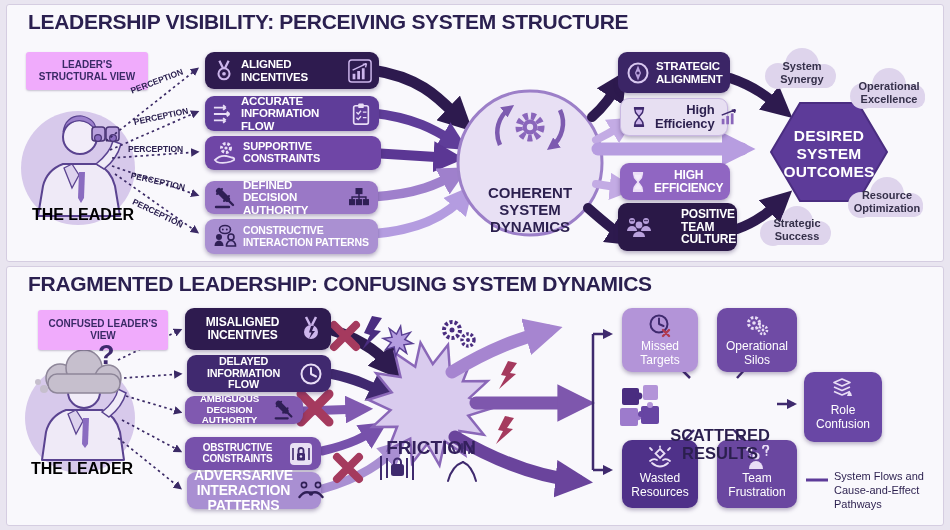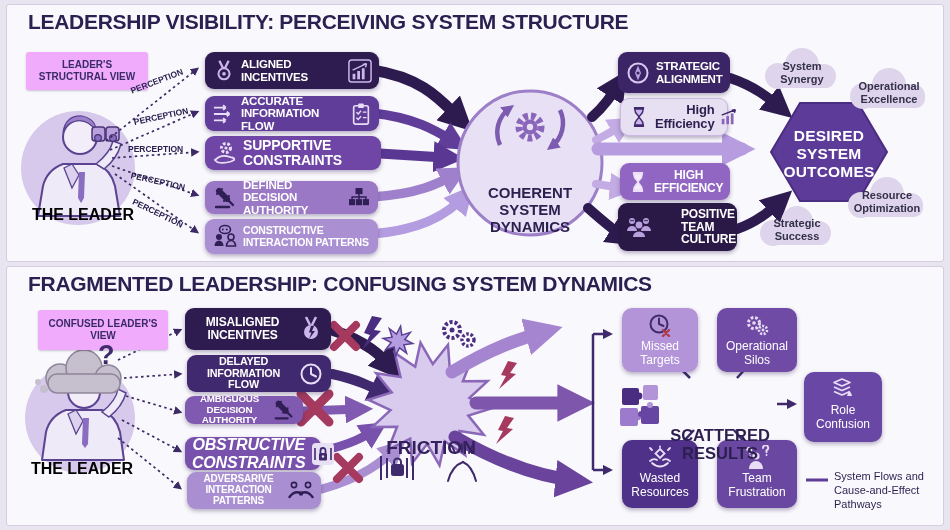--- a/index.html
+++ b/index.html
@@ -317,21 +317,21 @@
         <path d="M7,11 l2,2 l3,-3.5 M14,11 h4 M7,17 l2,2 l3,-3.5 M14,17 h4" stroke-width="1.5"></path>
       </svg>
   </div>
 
   <div class="abs htm ibox" style="left:205px;top:136px;width:176px;height:34px;background:#6f46a6;">
     <svg class="ic" width="26" height="26" viewBox="0 0 26 26" fill="none" stroke="#e8ddf6">
         <circle cx="14" cy="8" r="4.5" stroke-width="3" stroke-dasharray="2.6,1.8"></circle>
         <circle cx="14" cy="8" r="1.6" fill="#e8ddf6" stroke="none"></circle>
         <path d="M3,20 Q8,15 14,16 L20,17.5 Q23,18 22,20 L19,21.5 Q11,24 5,22 Z" stroke-width="1.8"></path>
       </svg>
-    <div class="lbl w" style="font-size:14px;">SUPPORTIVE
+    <div class="lbl w" style="font-size:11px;">SUPPORTIVE
 CONSTRAINTS</div>
   </div>
 
   <div class="abs htm ibox" style="left:205px;top:181px;width:173px;height:33px;background:#9a78c6;">
     <svg class="ic" width="26" height="26" viewBox="0 0 26 26" fill="none" stroke="#2f1f55" stroke-linecap="round">
         <path d="M7,6 L15,14" stroke-width="6"></path>
         <path d="M5,9 L10,4 M12,16 L17,11" stroke-width="2"></path>
         <path d="M13,12 L21,20" stroke-width="2.4"></path>
         <path d="M4,22 h13" stroke-width="2.4"></path>
       </svg>
@@ -461,33 +461,33 @@
 AUTHORITY</div>
     <svg class="ic" width="24" height="24" viewBox="0 0 26 26" fill="none" stroke="#2f1f55" stroke-linecap="round">
         <path d="M7,6 L15,14" stroke-width="6"></path>
         <path d="M5,9 L10,4 M12,16 L17,11" stroke-width="2"></path>
         <path d="M13,12 L21,20" stroke-width="2.4"></path>
         <path d="M4,22 h13" stroke-width="2.4"></path>
       </svg>
   </div>
 
   <div class="abs htm ibox" style="left:185px;top:437px;width:136px;height:33px;background:#7751ab;">
-    <div class="lbl w" style="font-size:16px;text-align:center;font-style:italic;">OBSTRUCTIVE
+    <div class="lbl w" style="font-size:10px;text-align:center;">OBSTRUCTIVE
 CONSTRAINTS</div>
     <svg class="ic" width="26" height="26" viewBox="0 0 26 26">
         <rect x="2" y="2" width="22" height="22" rx="4" fill="#e8e0f4"></rect>
         <path d="M5,7 v12 M21,7 v12" stroke="#3f2a6e" stroke-width="1.6"></path>
         <rect x="9" y="12" width="8" height="7.5" rx="1.3" fill="#3f2a6e"></rect>
         <path d="M10.5,12 v-2.5 a2.5,2.5 0 0 1 5,0 v2.5" fill="none" stroke="#3f2a6e" stroke-width="1.8"></path>
         <circle cx="13" cy="15.5" r="1.2" fill="#e8e0f4"></circle>
       </svg>
   </div>
 
   <div class="abs htm ibox" style="left:187px;top:472px;width:134px;height:37px;background:#a98fd2;">
-    <div class="lbl w" style="font-size:10px;text-align:center;">ADVERSARIVE
+    <div class="lbl w" style="font-size:14px;text-align:center;">ADVERSARIVE
 INTERACTION
 PATTERNS</div>
     <svg class="ic" width="26" height="24" viewBox="0 0 26 24" fill="none" stroke="#2f1f55" stroke-linecap="round">
         <circle cx="6" cy="6" r="2.6" stroke-width="1.6"></circle>
         <circle cx="20" cy="6" r="2.6" stroke-width="1.6"></circle>
         <path d="M1.5,18 Q7,11 13,14.5" stroke-width="2.4"></path>
         <path d="M24.5,18 Q19,11 13,14.5" stroke-width="2.4"></path>
         <circle cx="13" cy="14.5" r="2.2" fill="#2f1f55" stroke="none"></circle>
       </svg>
   </div>

